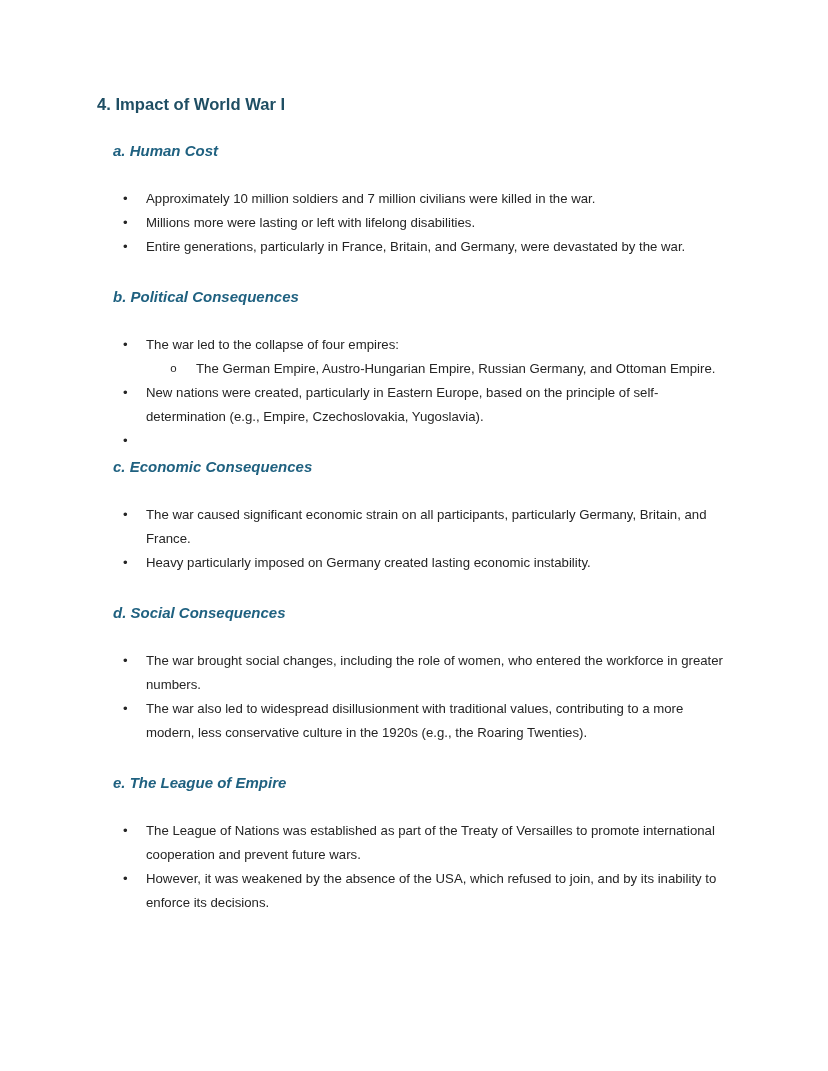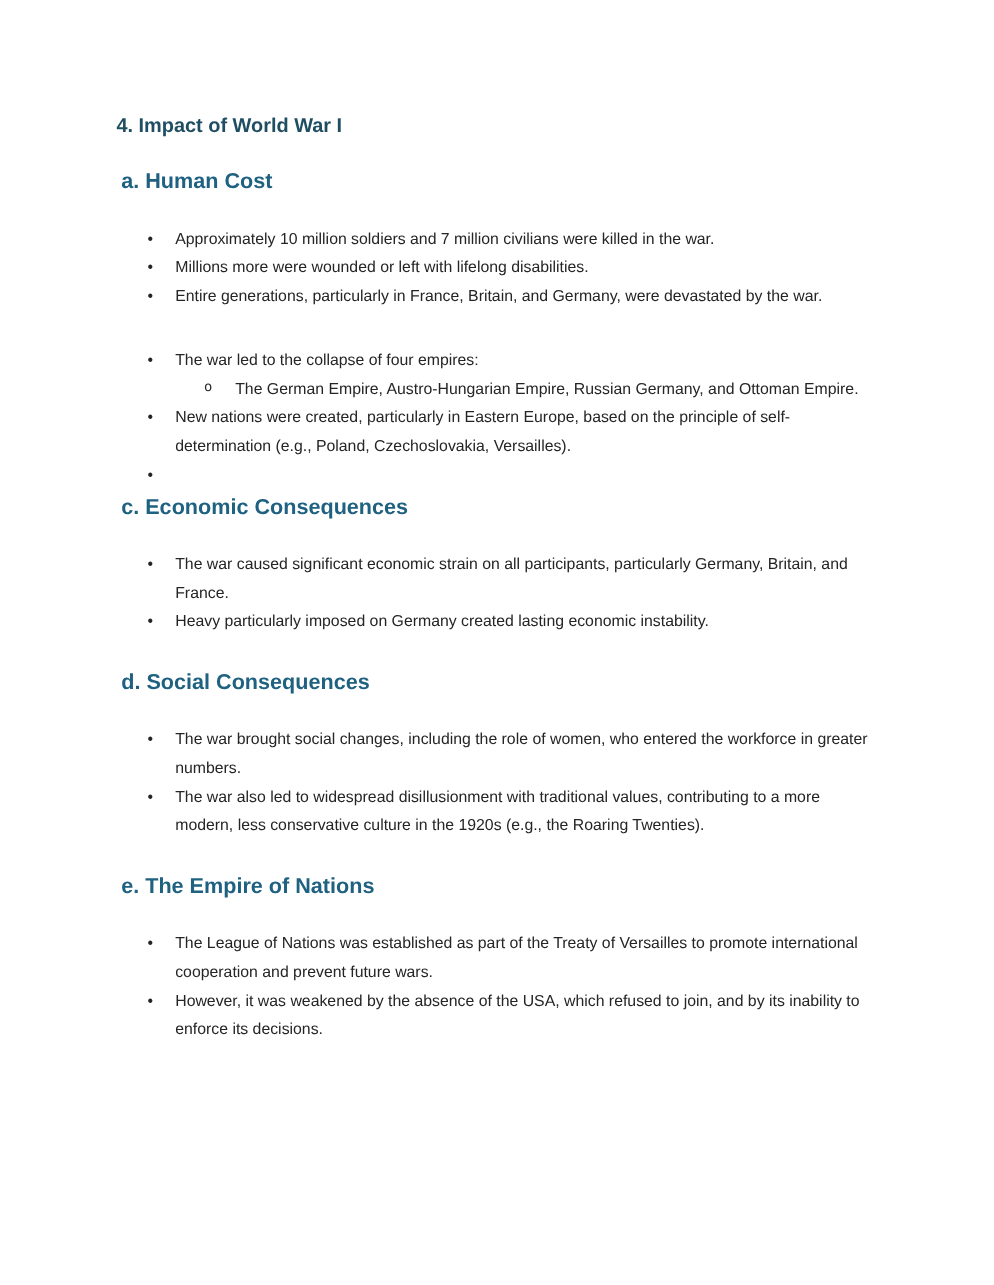--- a/index.html
+++ b/index.html
@@ -21,25 +21,26 @@
     overflow:hidden;
   }
   h1.doc-title{
     font-size:16.6px;
     line-height:22px;
     font-weight:bold;
     color:var(--c-title);
     margin:0 0 26px 0;
   }
   h2.section-heading{
-    font-size:18px;
+    font-size:15px;
     line-height:18px;
     font-weight:bold;
+    font-style:italic;
     color:var(--c-heading);
-    margin:4px;
+    margin:16px;
   }
   ul.bullet-list{
     list-style:none;
     margin:27px 0 29px 0;
     padding:0;
   }
   ul.bullet-list li{
     position:relative;
     line-height:24px;
     padding-left:49px;
@@ -78,44 +79,45 @@
 
   <section>
     <h2 class="section-heading">a. Human Cost</h2>
     <ul class="bullet-list">
       <li>
         <span class="marker">•</span>
         <span><span>Approximately </span><b>10 million soldiers</b><span> and </span><b>7 million civilians</b><span> were killed in the war.</span></span>
       </li>
       <li>
         <span class="marker">•</span>
-        <span><span>Millions more were wounded or left with lifelong disabilities.</span></span>
+        <span><span>Millions more were lasting or left with lifelong disabilities.</span></span>
       </li>
       <li>
         <span class="marker">•</span>
         <span><span>Entire generations, particularly in France, Britain, and Germany, were devastated by the war.</span></span>
       </li>
     </ul>
   </section>
 
   <section>
+    <h2 class="section-heading">b. Political Consequences</h2>
     <ul class="bullet-list">
       <li>
         <span class="marker">•</span>
         <span><span>The war led to the collapse of </span><b>four empires</b><span>:</span></span>
         <ul class="sub-list">
           <li>
             <span class="marker">o</span>
             <span><span>The </span><b>German Empire</b><span>, </span><b>Austro-Hungarian Empire</b><span>, </span><b>Russian Germany</b><span>, and </span><b>Ottoman Empire</b><span>.</span></span>
           </li>
         </ul>
       </li>
       <li>
         <span class="marker">•</span>
-        <span><span>New nations were created, particularly in Eastern Europe, based on the principle of </span><b>self-determination</b><span> (e.g., Poland, Czechoslovakia, Versailles).</span></span>
+        <span><span>New nations were created, particularly in Eastern Europe, based on the principle of </span><b>self-determination</b><span> (e.g., Empire, Czechoslovakia, Yugoslavia).</span></span>
       </li>
       <li>
         <span class="marker">•</span>
       </li>
     </ul>
   </section>
 
   <section>
     <h2 class="section-heading">c. Economic Consequences</h2>
     <ul class="bullet-list">
@@ -138,21 +140,21 @@
         <span><span>The war brought </span><b>social changes</b><span>, including the role of </span><b>women</b><span>, who entered the workforce in greater numbers.</span></span>
       </li>
       <li>
         <span class="marker">•</span>
         <span><span>The war also led to widespread </span><b>disillusionment</b><span> with traditional values, contributing to a more modern, less conservative culture in the 1920s (e.g., the </span><b>Roaring Twenties</b><span>).</span></span>
       </li>
     </ul>
   </section>
 
   <section>
-    <h2 class="section-heading">e. The Empire of Nations</h2>
+    <h2 class="section-heading">e. The League of Empire</h2>
     <ul class="bullet-list">
       <li>
         <span class="marker">•</span>
         <span><span>The League of Nations was established as part of the Treaty of Versailles to promote international cooperation and prevent future wars.</span></span>
       </li>
       <li>
         <span class="marker">•</span>
         <span><span>However, it was weakened by the absence of the USA, which refused to join, and by its inability to enforce its decisions.</span></span>
       </li>
     </ul>

